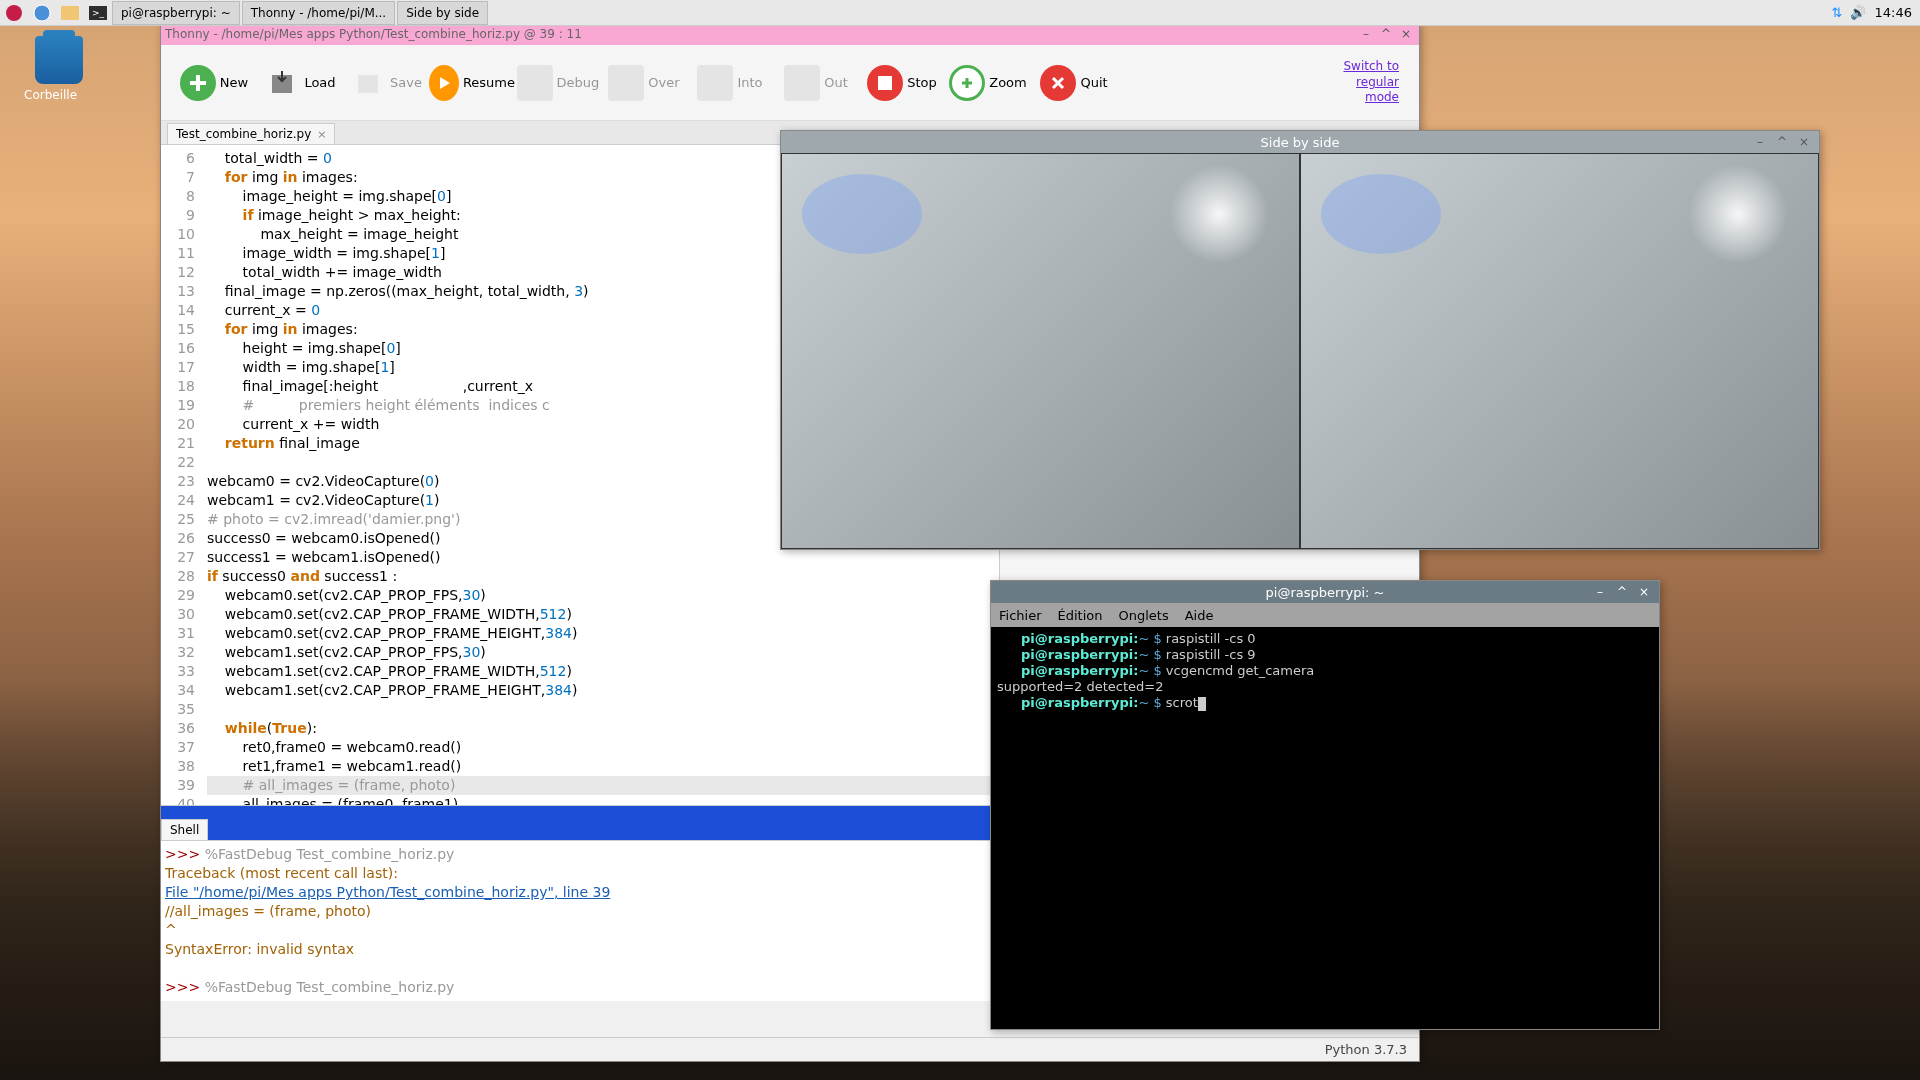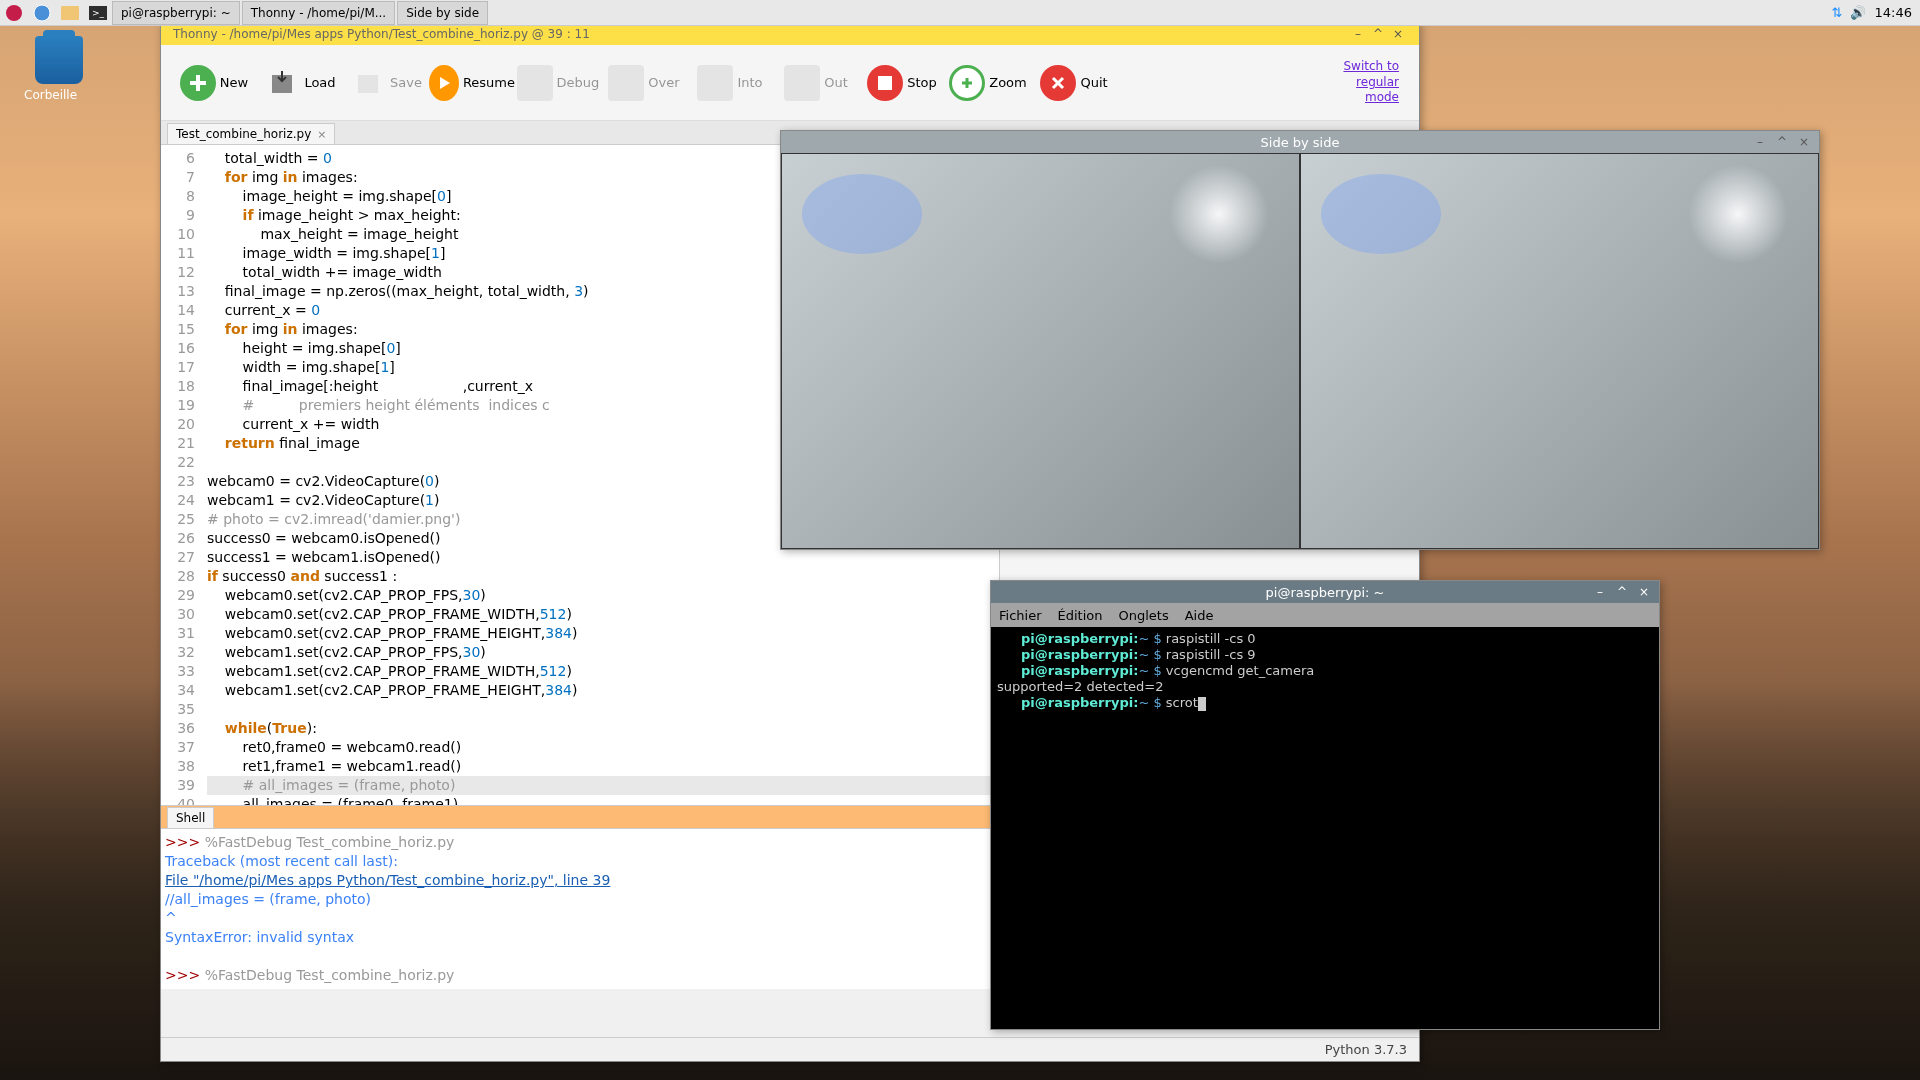--- a/index.html
+++ b/index.html
@@ -8,41 +8,41 @@
 .taskbar { position:absolute; top:0; left:0; right:0; height:26px; background:#e8e8e8; display:flex; align-items:center; z-index:100; border-bottom:1px solid #ccc; }
 .taskbar-left { display:flex; align-items:center; height:100%; }
 .taskbar-icon { width:24px; height:24px; margin:0 2px; display:flex; align-items:center; justify-content:center; cursor:pointer; }
 .taskbar-item { height:24px; padding:0 8px; display:flex; align-items:center; background:#d8d8d8; margin-right:2px; cursor:pointer; font-size:12px; border:1px solid #bbb; }
 .taskbar-right { margin-left:auto; display:flex; align-items:center; padding-right:8px; gap:8px; }
 .desktop-icon { position:absolute; top:36px; left:24px; width:70px; text-align:left; color:#fff; font-size:12px; cursor:pointer; }
 .trash-icon { width:48px; height:48px; margin:0 auto 4px; background:linear-gradient(to bottom,#2a7fbf 0%,#1a5f9f 100%); border-radius:4px 4px 8px 8px; position:relative; }
 .trash-icon::before { content:""; position:absolute; top:-6px; left:8px; right:8px; height:8px; background:#2a7fbf; border-radius:4px 4px 0 0; }
 .window { position:absolute; background:#f0f0f0; border:1px solid #888; box-shadow:2px 2px 8px rgba(0,0,0,0.3); }
 .thonny-window { top:22px; left:160px; width:1260px; height:1040px; z-index:10; }
-.titlebar { height:22px; background:#fde047; display:flex; align-items:center; padding:0 12px; font-size:12px; color:#666; }
+.titlebar { height:22px; background:#f9a8d4; display:flex; align-items:center; padding:0 4px; font-size:12px; color:#666; }
 .titlebar-buttons { margin-left:auto; display:flex; gap:2px; }
 .titlebar-btn { width:18px; height:16px; display:flex; align-items:center; justify-content:center; cursor:pointer; font-size:12px; color:#555; }
 .toolbar { height:76px; background:#f5f5f5; display:flex; align-items:center; padding:4px 10px; border-bottom:1px solid #ddd; }
 .tool-btn { width:86px; height:68px; display:flex; align-items:center; justify-content:center; cursor:pointer; gap:4px; font-size:13px; }
 .tool-btn.disabled { opacity:0.4; cursor:default; }
 .tool-icon { width:36px; height:36px; border-radius:50%; display:flex; align-items:center; justify-content:center; }
 .icon-new { background:#4caf50; } .icon-resume { background:#ff9800; } .icon-stop { background:#e53935; } .icon-zoom { background:#fff; border:3px solid #4caf50; } .icon-quit { background:#e53935; }
 .mode-link { margin-left:auto; text-align:right; color:#6d28d9; font-size:12px; text-decoration:underline; cursor:pointer; padding-right:10px; line-height:1.3; }
 .editor-tabs { height:24px; background:#e8e8e8; display:flex; align-items:flex-end; padding-left:6px; border-bottom:1px solid #ccc; }
 .editor-tab { padding:3px 8px; background:#f5f5f5; border:1px solid #ccc; border-bottom:none; font-size:12px; display:flex; align-items:center; gap:6px; cursor:pointer; }
 .tab-close { cursor:pointer; color:#888; font-size:11px; }
 .editor-area { height:660px; display:flex; background:#fff; overflow:hidden; font-family:"DejaVu Sans Mono",monospace; font-size:14px; line-height:19px; }
 .gutter { width:42px; background:#fff; color:#999; text-align:right; padding:4px 8px 4px 0; user-select:none; }
 .code { flex:1; padding:4px 4px; overflow:auto; white-space:pre; color:#000; }
 .kw { color:#cc7000; font-weight:bold; } .num { color:#0070c0; } .com { color:#999; } .hl { background:#e8e8e8; display:inline-block; width:100%; }
-.shell-tabs { height:24px; background:#fdba74; display:flex; align-items:flex-end; padding-left:6px; border-top:1px solid #ccc; border-bottom:1px solid #ccc; }
+.shell-tabs { height:36px; background:#1d4ed8; display:flex; align-items:flex-end; border-top:1px solid #ccc; border-bottom:1px solid #ccc; }
 .shell-area { height:160px; background:#fff; font-family:"DejaVu Sans Mono",monospace; font-size:14px; line-height:19px; padding:4px 4px; overflow:auto; position:relative; }
 .shell-scroll { position:absolute; right:0; top:0; bottom:0; width:16px; background:#eee; }
 .shell-thumb { position:absolute; right:0; bottom:0; width:16px; height:20px; background:#bbb; }
-.prompt { color:#a00000; } .err { color:#3b82f6; } .errlink { color:#1a5fb4; text-decoration:underline; } .dbg { color:#999; }
+.prompt { color:#a00000; } .err { color:#a16207; } .errlink { color:#1a5fb4; text-decoration:underline; } .dbg { color:#999; }
 .assistant-area { position:absolute; right:0; top:122px; bottom:36px; width:420px; background:#f5f5f5; border-left:1px solid #ccc; }
 .statusbar { position:absolute; bottom:0; left:0; right:0; height:24px; background:#f0f0f0; border-top:1px solid #ccc; display:flex; align-items:center; justify-content:flex-end; padding:0 12px; font-size:13px; color:#444; }
 .sidebyside-window { top:130px; left:780px; width:1040px; height:420px; z-index:30; }
 .sbs-title { height:22px; background:#9fa8ad; color:#fff; display:flex; align-items:center; justify-content:center; font-size:13px; position:relative; }
 .sbs-btns { position:absolute; right:6px; display:flex; gap:4px; }
 .sbs-images { display:flex; height:calc(100% - 22px); background:#000; }
 .cam-img { flex:1; background:linear-gradient(135deg,#c8d0d4 0%,#a8b0b4 50%,#889094 100%); position:relative; border:1px solid #333; }
 .cam-img::after { content:""; position:absolute; top:20px; left:20px; width:120px; height:80px; background:rgba(100,150,255,0.3); border-radius:50%; }
 .cam-img::before { content:""; position:absolute; top:10px; right:30px; width:100px; height:100px; background:radial-gradient(circle,rgba(255,255,255,0.9) 0%,transparent 70%); }
 .terminal-window { top:580px; left:990px; width:670px; height:450px; z-index:40; }

